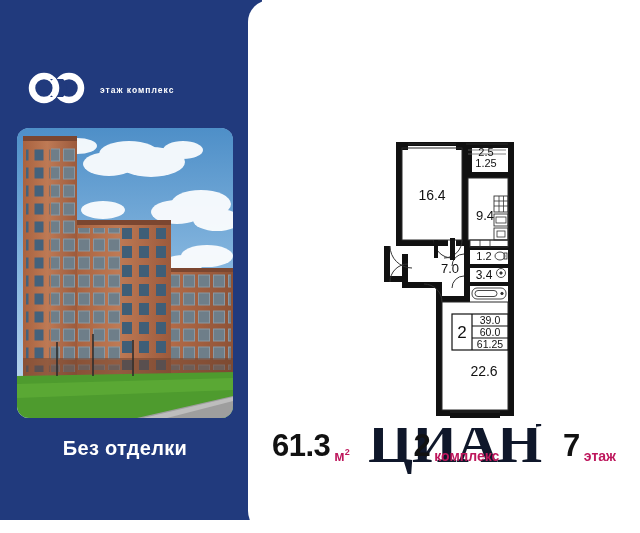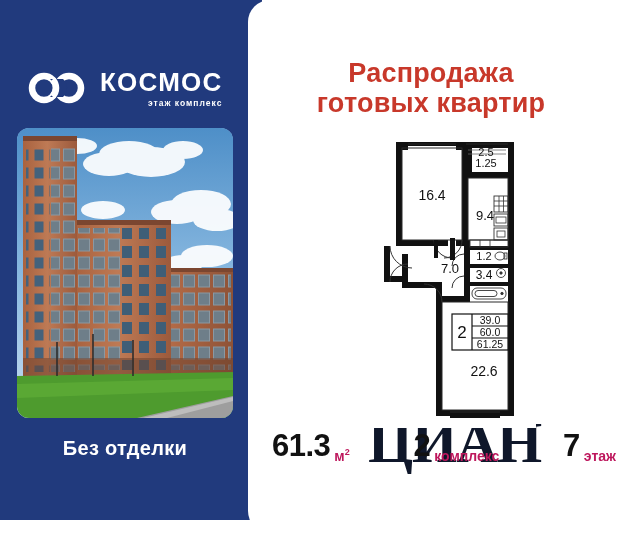--- a/index.html
+++ b/index.html
@@ -107,21 +107,20 @@
         <svg viewBox="0 0 62 34" xmlns="http://www.w3.org/2000/svg">
           <g fill="none" stroke="#ffffff" stroke-width="6.5">
             <circle cx="16" cy="17" r="12"></circle>
             <circle cx="41" cy="17" r="12"></circle>
           </g>
           <path d="M22 8 L35 8 A12 12 0 0 1 35 26 L22 26 A12 12 0 0 0 22 8 Z" fill="#213A7D"></path>
           <path d="M24.5 8.5 A12 12 0 0 1 24.5 25.5" fill="none" stroke="#ffffff" stroke-width="6.5"></path>
         </svg>
       </span>
       <span class="logo-text">
-        <span class="logo-title">КОСМОС</span>
         <span class="logo-sub">этаж комплекс</span>
       </span>
     </div>
 
     <div class="photo">
       <svg viewBox="0 0 216 290" xmlns="http://www.w3.org/2000/svg">
         <defs>
           <linearGradient id="sky" x1="0" y1="0" x2="0" y2="1">
             <stop offset="0%" stop-color="#4E8FC8"></stop>
             <stop offset="55%" stop-color="#8EBCE2"></stop>
@@ -191,24 +190,20 @@
           <line x1="76" y1="206" x2="76" y2="248"></line>
           <line x1="116" y1="212" x2="116" y2="248"></line>
         </g>
       </svg>
     </div>
 
     <div class="no-finish">Без отделки</div>
   </div>
 
   <div class="white-card">
-    <div class="headline" style="left:0;top:58px;width:366px;">
-      <span>Распродажа</span>
-      <span class="l2">готовых квартир</span>
-    </div>
 
     <div class="watermark" style="left:120px;top:412px;">ЦИАН</div>
 
     <div class="plan" style="left:118px;top:136px;">
       <svg viewBox="0 0 170 292" xmlns="http://www.w3.org/2000/svg">
         <rect x="0" y="0" width="170" height="292" fill="#ffffff"></rect>
         <g fill="#111111">
 
           <rect x="30" y="6" width="12" height="8"></rect>
           <rect x="42" y="6" width="48" height="4"></rect>

